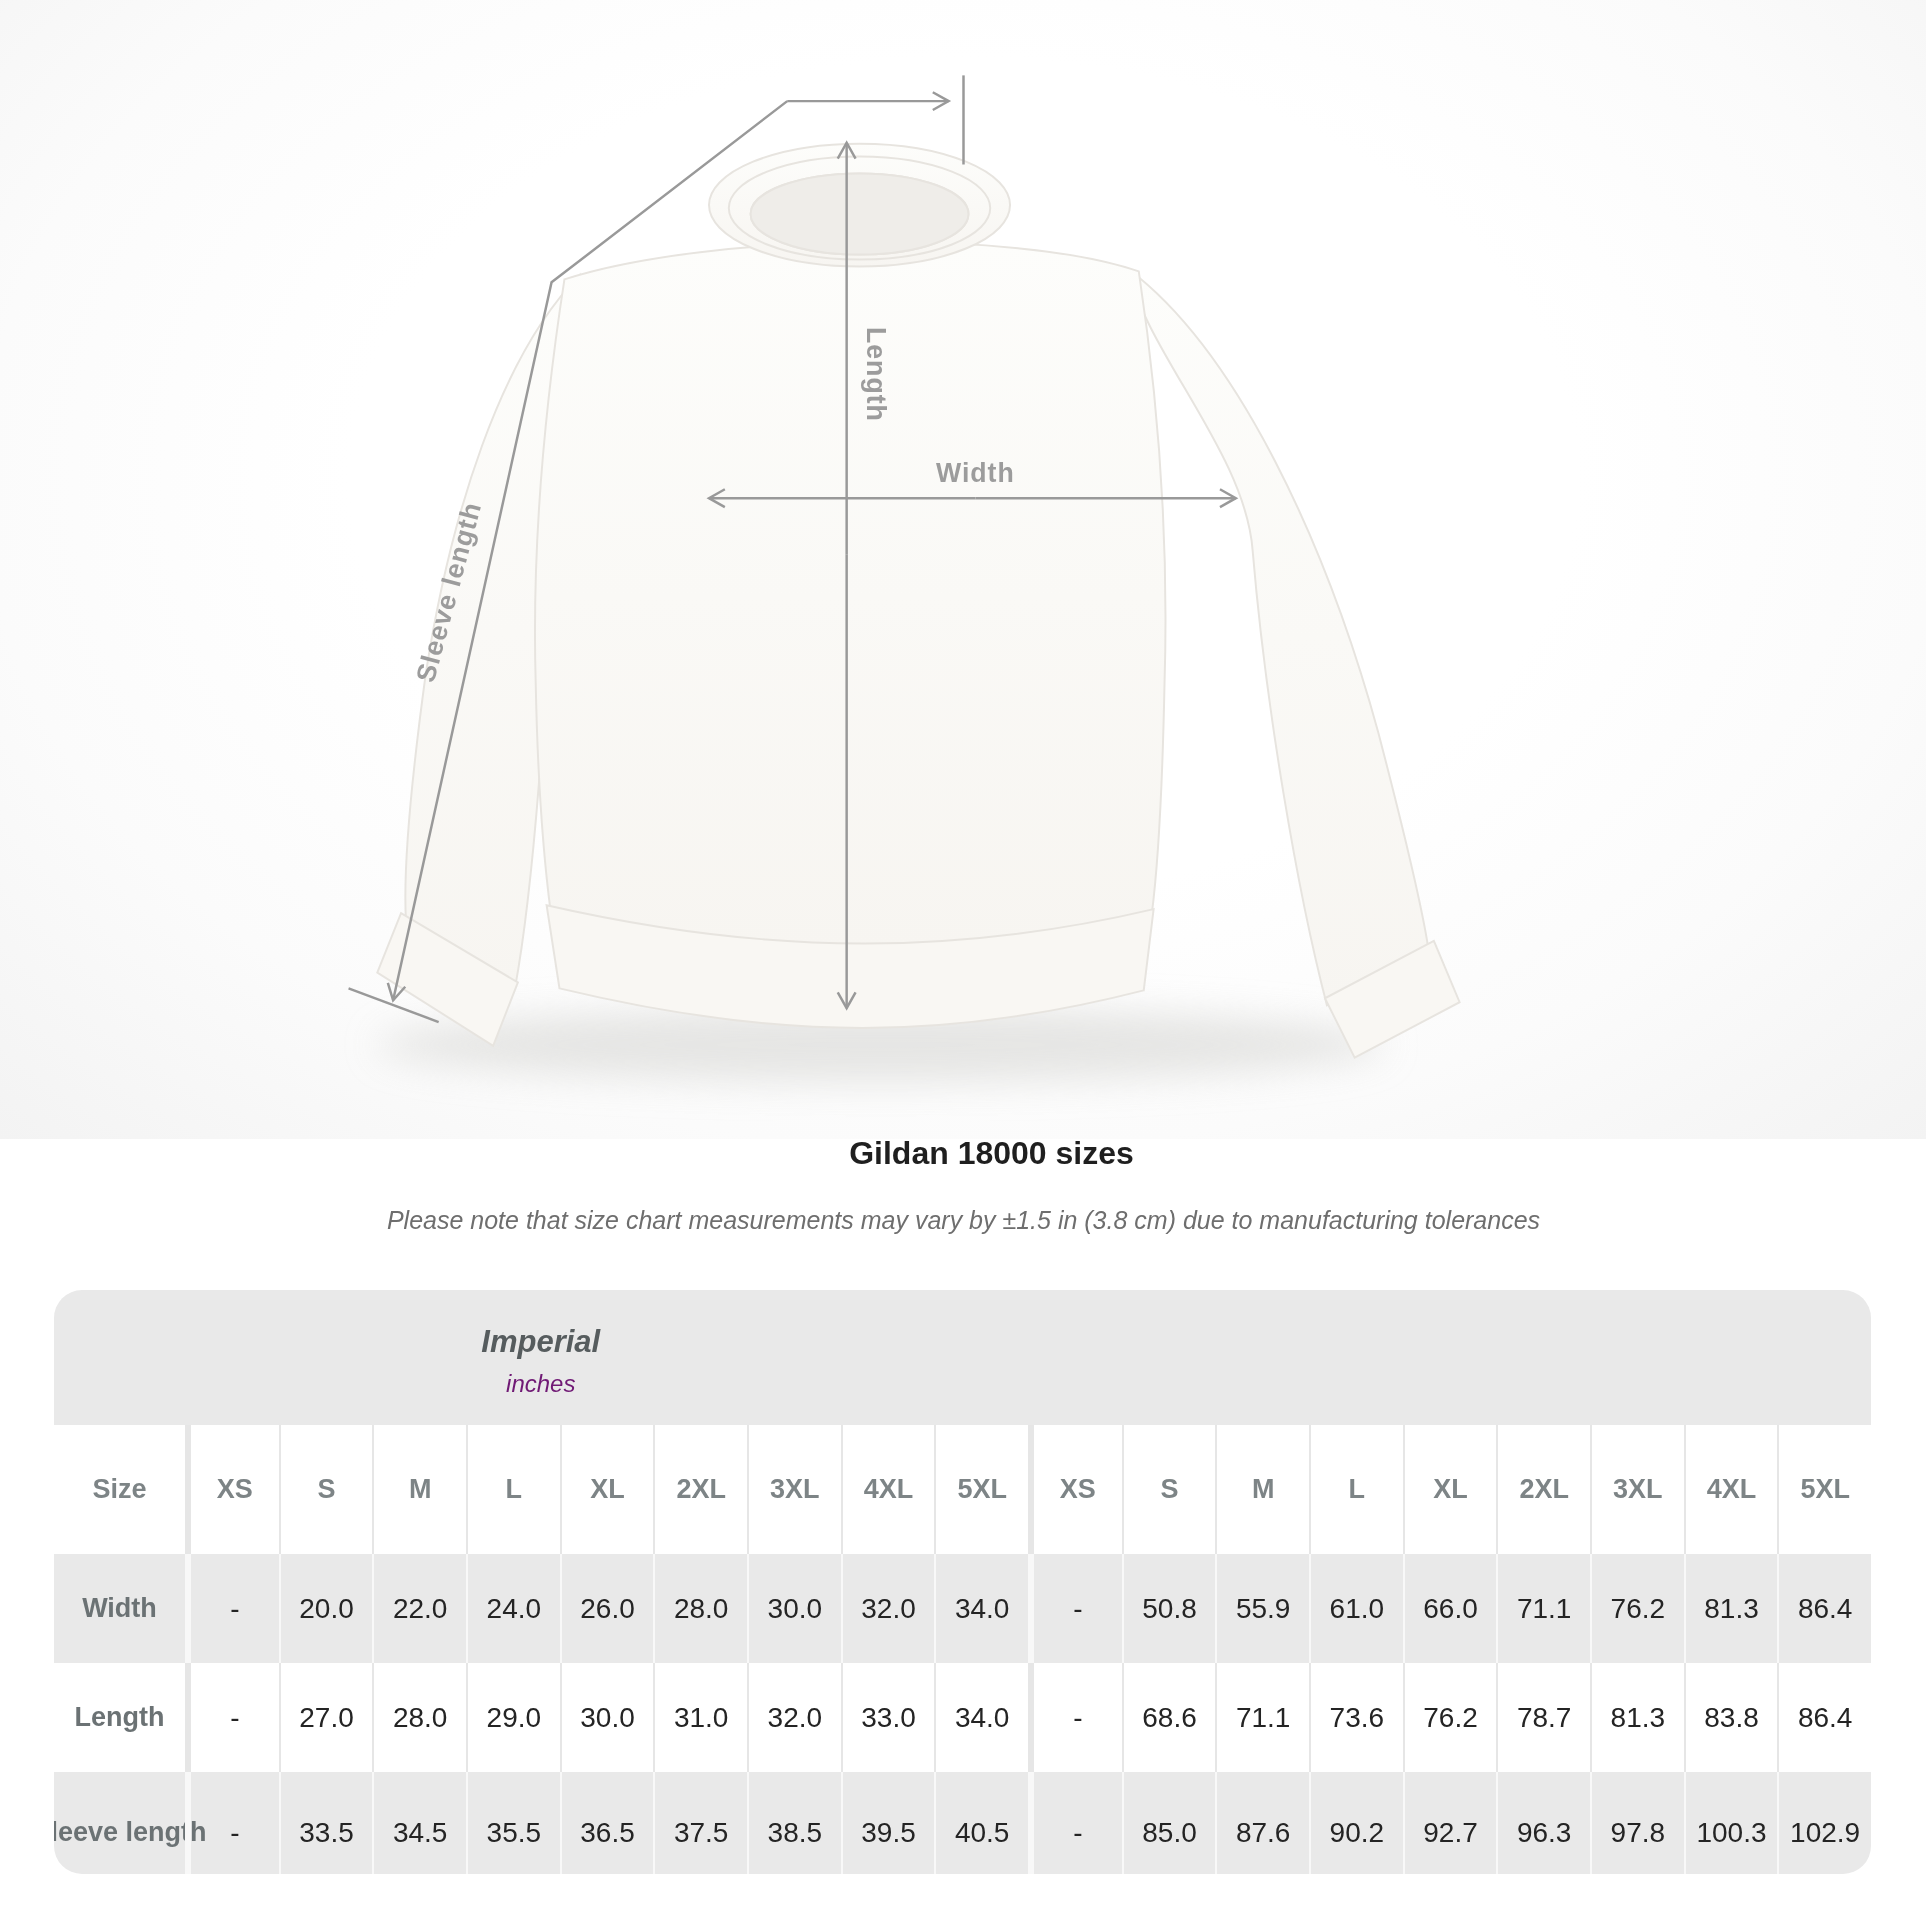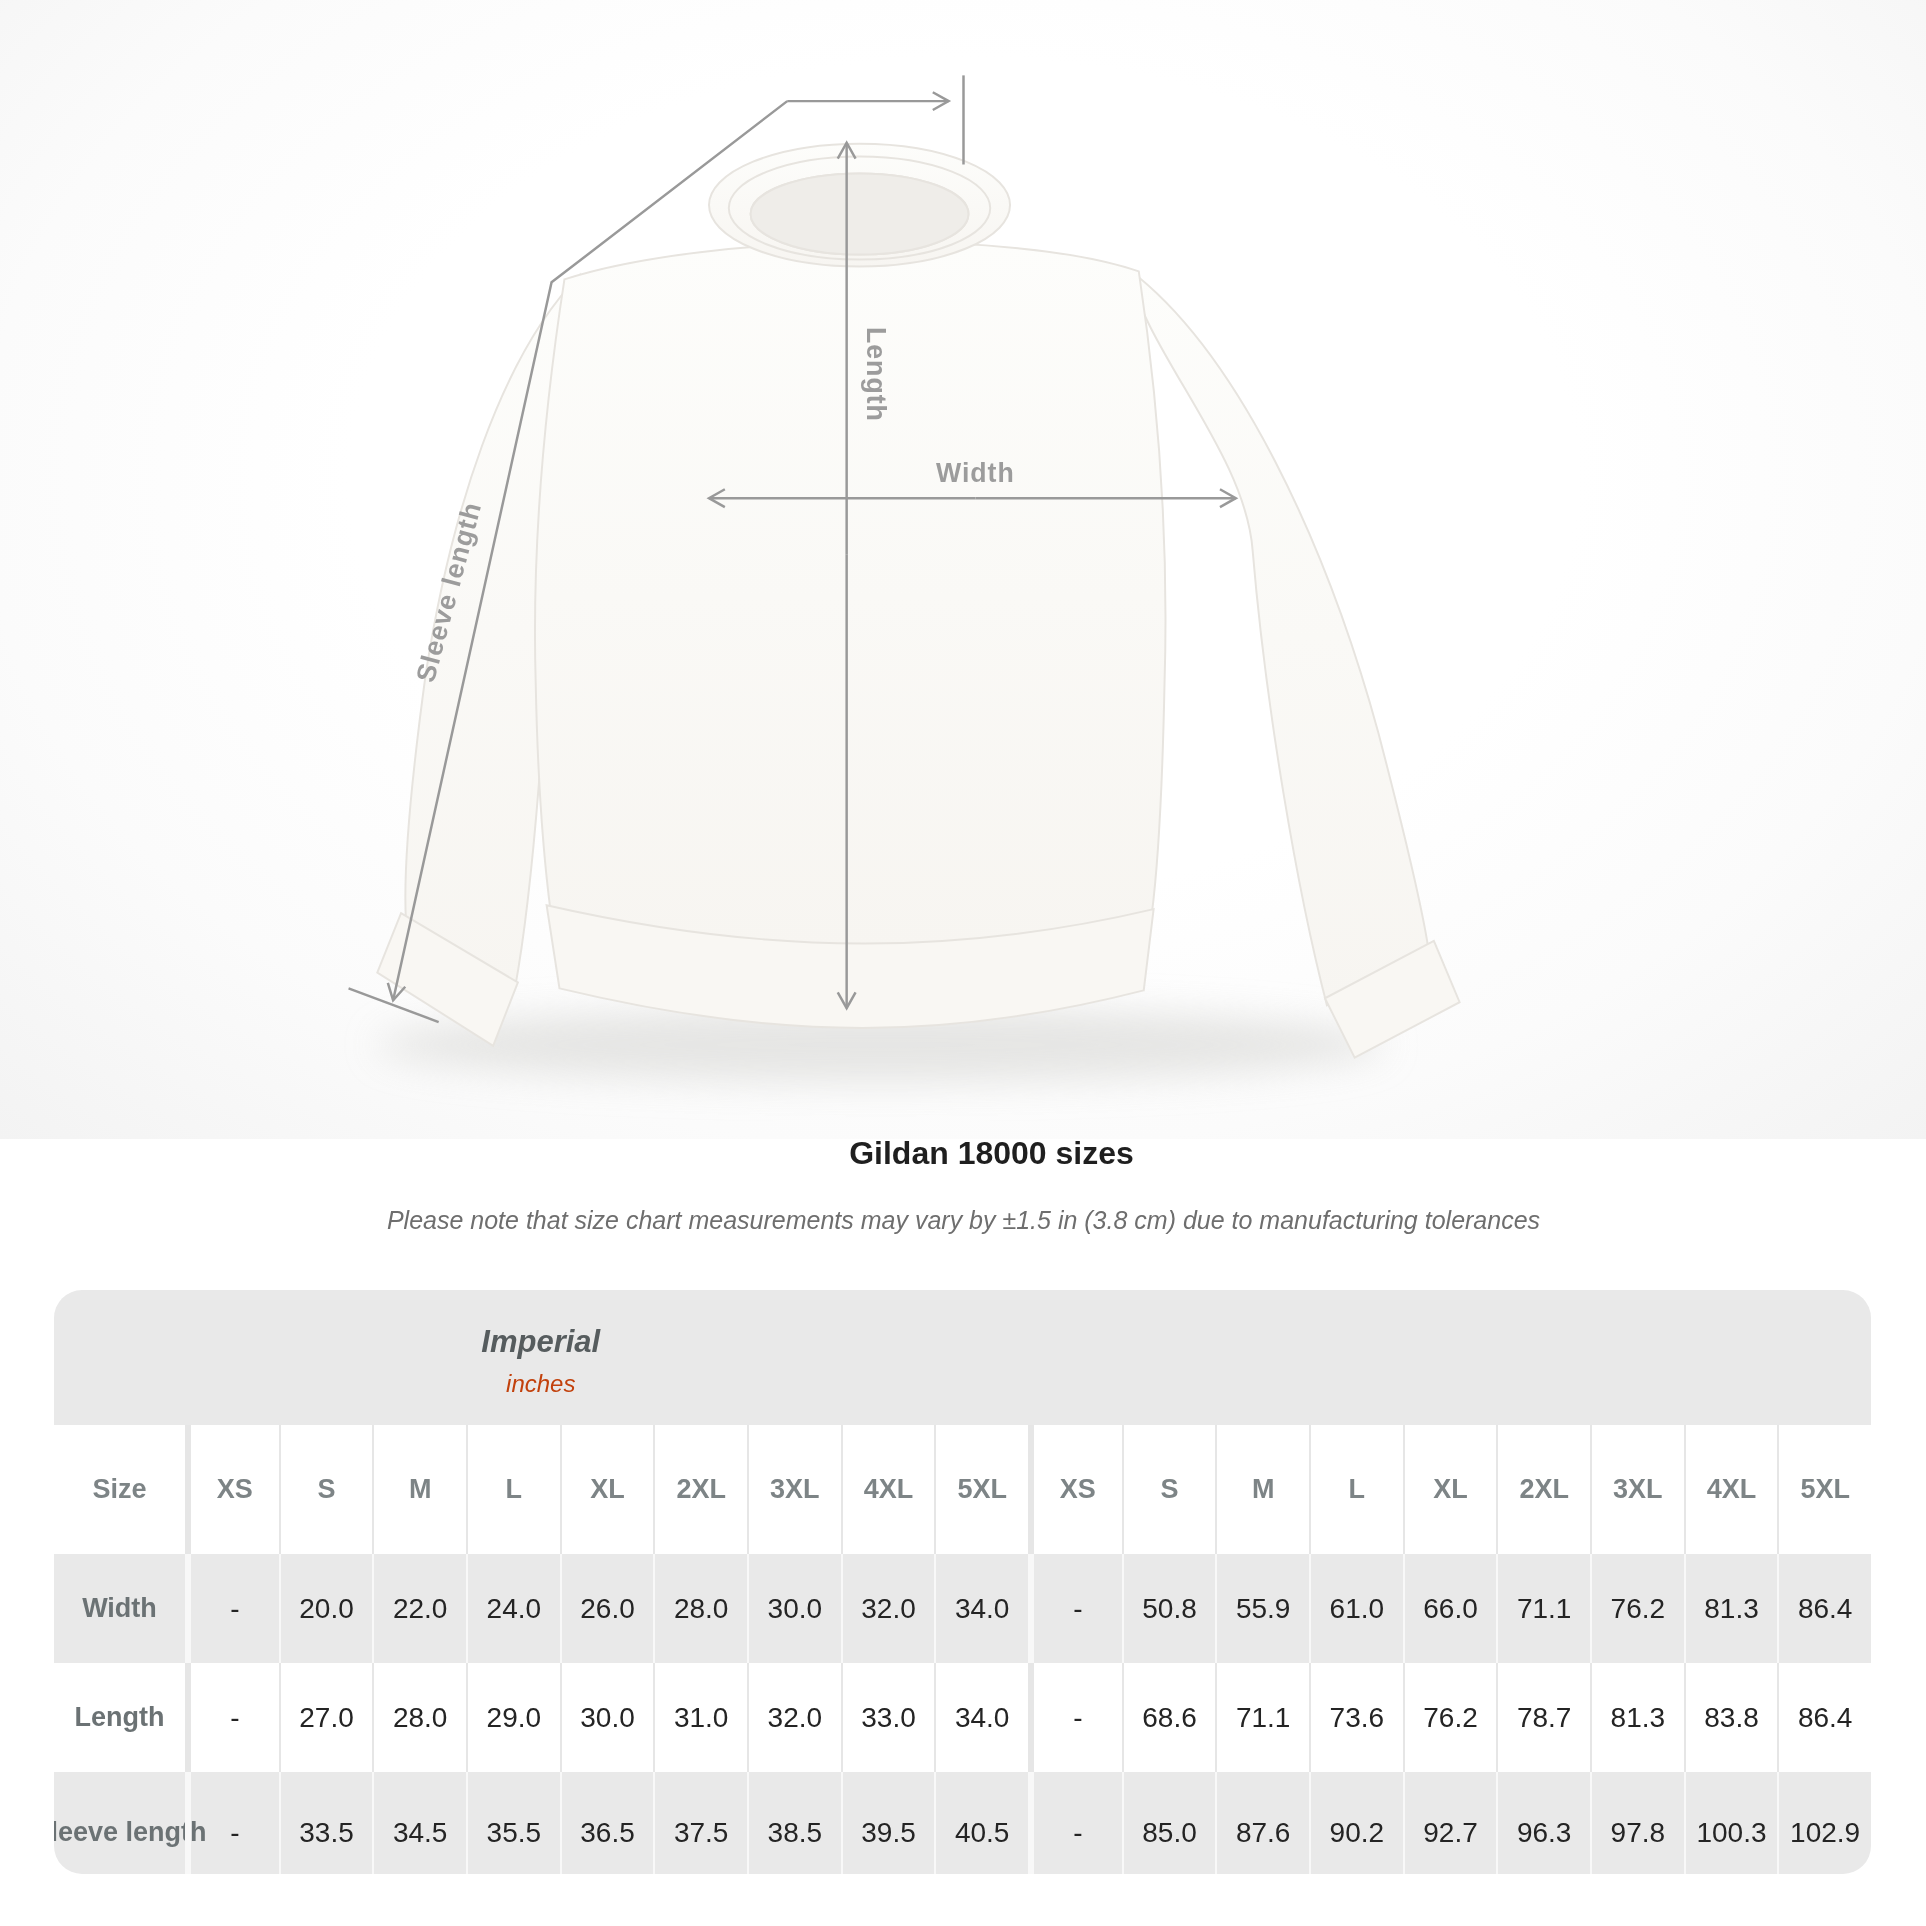--- a/index.html
+++ b/index.html
@@ -26,21 +26,21 @@
   
   .size-table{
     position:absolute;left:54px;top:1290px;width:1817px;height:584px;
     border-radius:28px;overflow:hidden;background:#ffffff;
   }
   .band{
     display:grid;grid-template-columns:calc(50% + 65px) auto;height:135px;background:#e9e9e9;
   }
   .band-cell{display:flex;flex-direction:column;align-items:center;justify-content:center;gap:10px;padding-top:6px;}
   .band-title{font-size:31px;font-weight:bold;font-style:italic;color:#565c5e;}
-  .band-units{font-size:24px;font-style:italic;color:#c2410c;}
+  .band-units{font-size:24px;font-style:italic;color:#701a75;}
   .row{display:grid;grid-template-columns:131px repeat(18,1fr);}
   .row-white{background:#ffffff;}
   .row-gray{background:#e9e9e9;}
   .header-row{height:129px;}
   .data-row{height:109px;}
   .data-row.last{height:121px;}
   .cell{
     display:flex;align-items:center;justify-content:center;
     box-sizing:border-box;border-left:2px solid transparent;white-space:nowrap;
   }

